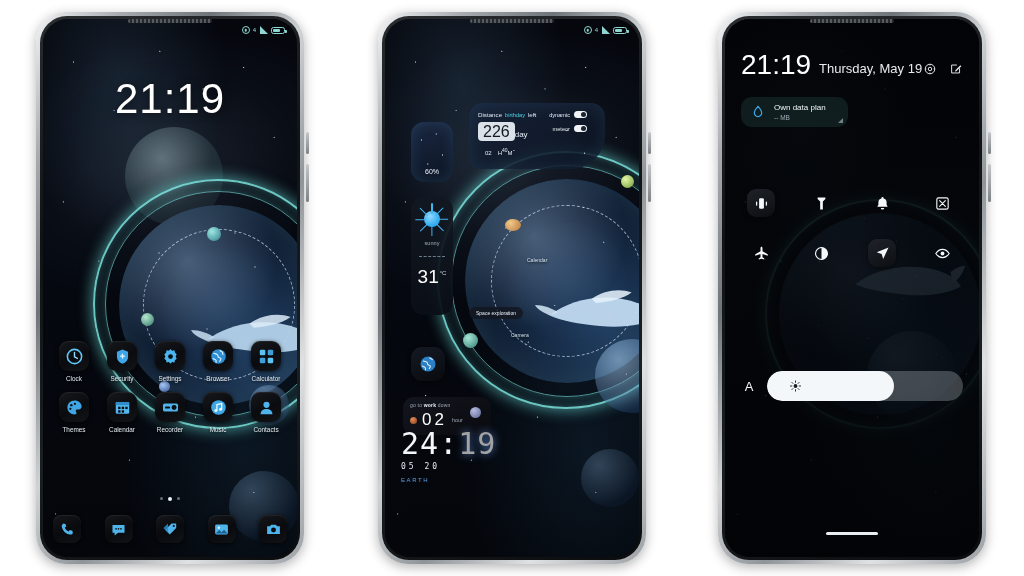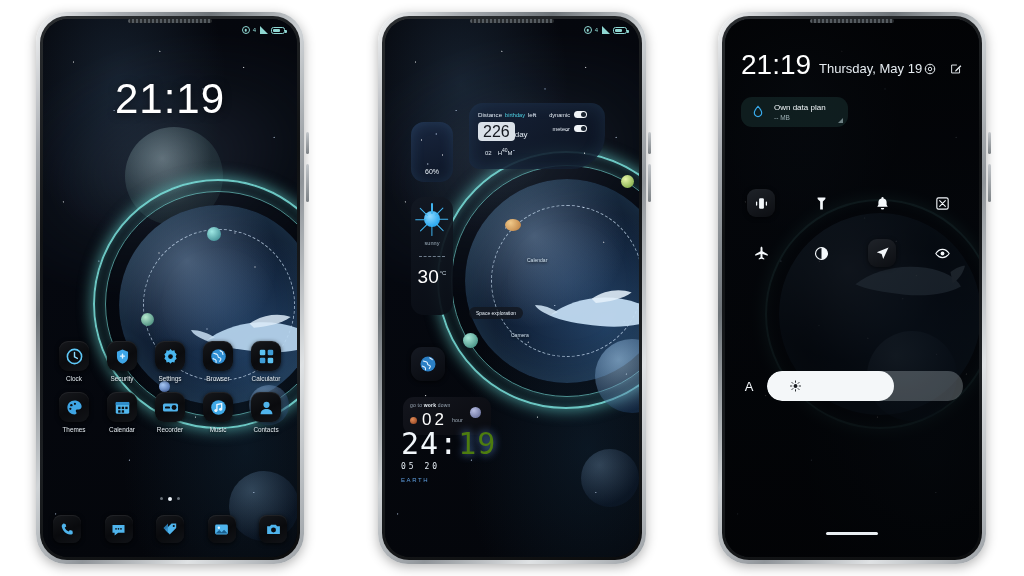--- a/index.html
+++ b/index.html
@@ -212,21 +212,21 @@
               border-radius:50%; background:#1b2430; }
 
   .ringlabel { position:absolute; z-index:7; font-size:5px; color:#e6eef6;
     background:rgba(18,22,30,.78); border-radius:9px; padding:3px 7px; white-space:nowrap; }
   .orbitlabel { position:absolute; z-index:7; font-size:5px; color:#cfe0ee; white-space:nowrap;
     text-shadow:0 1px 3px rgba(0,0,0,.9); }
 
   .w-clock2 { position:absolute; left:16px; bottom:74px; z-index:7; }
   .c2-time { font-size:30px; font-weight:300; letter-spacing:1px; line-height:1;
              font-family:"DejaVu Sans Mono", monospace; color:#f2f7fb; }
-  .c2-time .b { color:#4d7c0f; text-shadow:0 0 8px rgba(110,166,255,.8); }
+  .c2-time .b { color:#a3a3a3; text-shadow:0 0 8px rgba(110,166,255,.8); }
   .c2-date { font-size:8px; color:#e6edf4; letter-spacing:3px; margin-top:3px;
              font-family:"DejaVu Sans Mono", monospace; }
   .c2-sub { font-size:6px; color:#5f9fe0; letter-spacing:1.6px; margin-top:6px; }
 
   
   .cc { position:absolute; inset:0; z-index:6; }
   .cc-bg { position:absolute; inset:0; background:linear-gradient(180deg,rgba(2,3,5,.92) 0%,rgba(3,5,8,.72) 38%,rgba(2,3,5,.88) 100%); }
   .cc-sb { position:absolute; top:0; left:0; right:0; height:24px; display:flex; align-items:center;
            justify-content:space-between; padding:0 14px; font-size:7px; color:#cfdde2; }
   .cc-head { position:absolute; top:32px; left:16px; right:16px; display:flex; align-items:flex-end;
@@ -529,21 +529,21 @@
             <i style="transform:rotate(90deg) translateY(-11px);"></i>
             <i style="transform:rotate(135deg) translateY(-11px);"></i>
             <i style="transform:rotate(180deg) translateY(-11px);"></i>
             <i style="transform:rotate(225deg) translateY(-11px);"></i>
             <i style="transform:rotate(270deg) translateY(-11px);"></i>
             <i style="transform:rotate(315deg) translateY(-11px);"></i>
           </div>
           <div class="wlabel">sunny</div>
           <div class="wdash"></div>
           <div class="wtemp">
-            <span>30</span><small>°C</small>
+            <span>31</span><small>°C</small>
           </div>
         </div>
 
         <div class="w w-earthicon">
           <svg viewBox="0 0 24 24" style="width:20px;height:20px;">
             <circle cx="12" cy="12" r="9" fill="#2b7fc4"></circle>
             <path d="M6.4 8.4c1.8.8 2.8.3 4.2 1.4 1.3 1.1.3 2.2 1.4 3.1 1.1.9 2.4.2 2.8 1.6.3 1.2-1 1.9-1.3 3M9 19c-.3-1.5.6-2-.6-3-1-.9-2.3-.4-3-1.6" stroke="#e2f1ff" stroke-width="1.3" fill="none" stroke-linecap="round"></path>
             <path d="M14.2 4.6c.5 1.2 2 1.1 2.9 2.1" stroke="#e2f1ff" stroke-width="1.3" fill="none" stroke-linecap="round"></path>
           </svg>
         </div>

